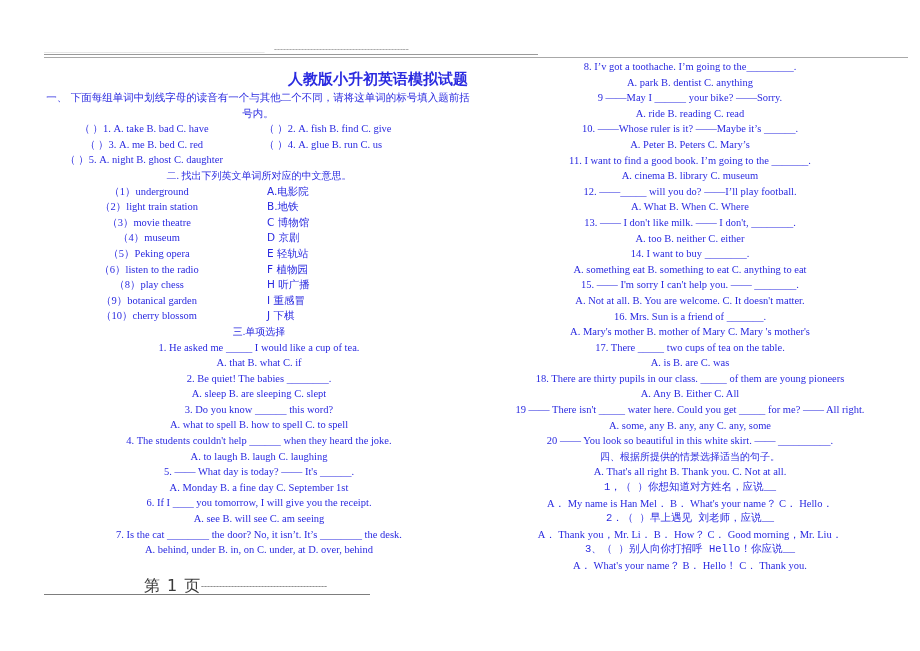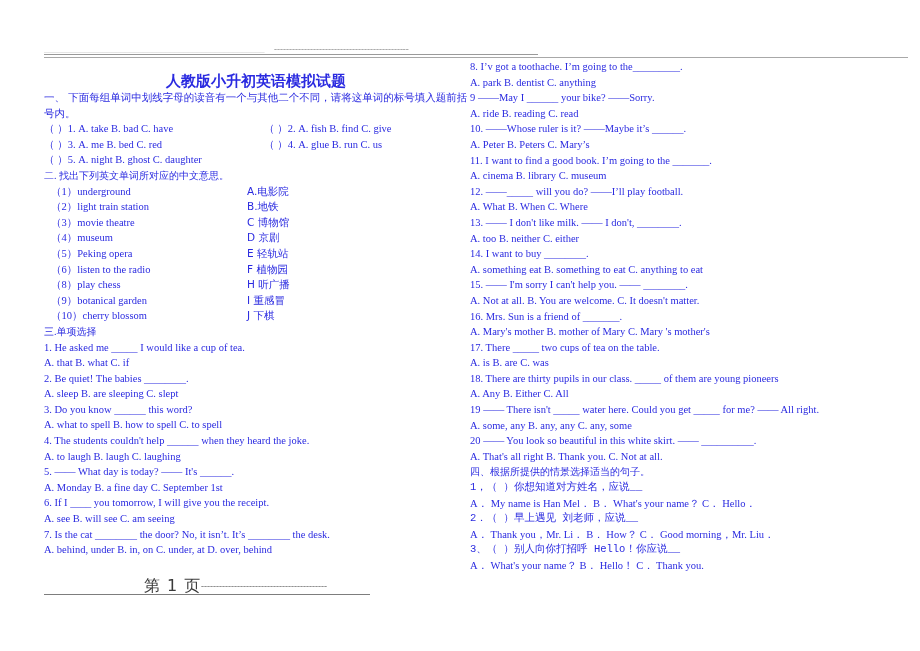--- a/index.html
+++ b/index.html
@@ -65,36 +65,37 @@
     height: 1px;
     background: #a8a8a8;
   }
 
   
   .doc-title {
     position: absolute;
     left: 44px;
     top: 71px;
     width: 424px;
-    text-align: center;
+    text-align: right;
     font-size: 15px;
     font-weight: bold;
     line-height: 19px;
     color: #2a2ae0;
-    font-family: Liberation Sans, sans-serif;
+    font-family: Liberation Mono, monospace;
   }
 
   
   .col {
     position: absolute;
     top: 90px;
     font-size: 10.5px;
     line-height: 15.6px;
     color: #2a2ae0;
     white-space: nowrap;
+    text-align: center;
   }
   .col-left  { left: 44px;  width: 430px; }
   .col-right { left: 470px; width: 440px; top: 59px; }
 
   .line {
     height: 15.6px;
     white-space: nowrap;
     overflow: visible;
   }
   .line.cn {
@@ -114,21 +115,21 @@
     white-space: normal;
     width: 428px;
     color: #2a2ae0;
   }
 
   
   .row2 { display: flex; height: 15.6px; gap: 20px; }
   .row2 > span:first-child { width: 200px; display: inline-block; }
 
   
-  .vocab-row { display: flex; height: 15.6px; }
+  .vocab-row { display: flex; height: 15.6px; gap: 20px; }
   .vocab-row .eng { width: 196px; display: inline-block; padding-left: 7px; }
   .vocab-row .chn {
     font-family: "DejaVu Sans", "Liberation Sans", sans-serif;
     display: inline-block;
   }
 
   
   .footer {
     position: absolute;
     left: 44px;
@@ -285,23 +286,23 @@
     <div class="line">A. Not at all. B. You are welcome. C. It doesn't matter.</div>
     <div class="line">16. Mrs. Sun is a friend of _______.</div>
     <div class="line">A. Mary's mother B. mother of Mary C. Mary 's mother's</div>
     <div class="line">17. There _____ two cups of tea on the table.</div>
     <div class="line">A. is B. are C. was</div>
     <div class="line">18. There are thirty pupils in our class. _____ of them are young pioneers</div>
     <div class="line">A. Any B. Either C. All</div>
     <div class="line">19 —— There isn't _____ water here. Could you get _____ for me? —— All right.</div>
     <div class="line">A. some, any B. any, any C. any, some</div>
     <div class="line">20 —— You look so beautiful in this white skirt. —— __________.</div>
+    <div class="line sec-head">四、根据所提供的情景选择适当的句子。</div>
+
     <div class="line">A. That's all right B. Thank you. C. Not at all.</div>
-
-    <div class="line sec-head">四、根据所提供的情景选择适当的句子。</div>
     <div class="line cn">1，（ ）你想知道对方姓名，应说__</div>
     <div class="line">A． My name is Han Mel． B． What's your name？ C． Hello．</div>
     <div class="line cn">2．（ ）早上遇见 刘老师，应说__</div>
     <div class="line">A． Thank you，Mr. Li． B． How？ C． Good morning，Mr. Liu．</div>
     <div class="line cn">3、（ ）别人向你打招呼 Hello！你应说__</div>
     <div class="line">A． What's your name？ B． Hello！ C． Thank you.</div>
   </div>
 
   <div class="footer">
     <div class="fdash-left">______________________</div>

